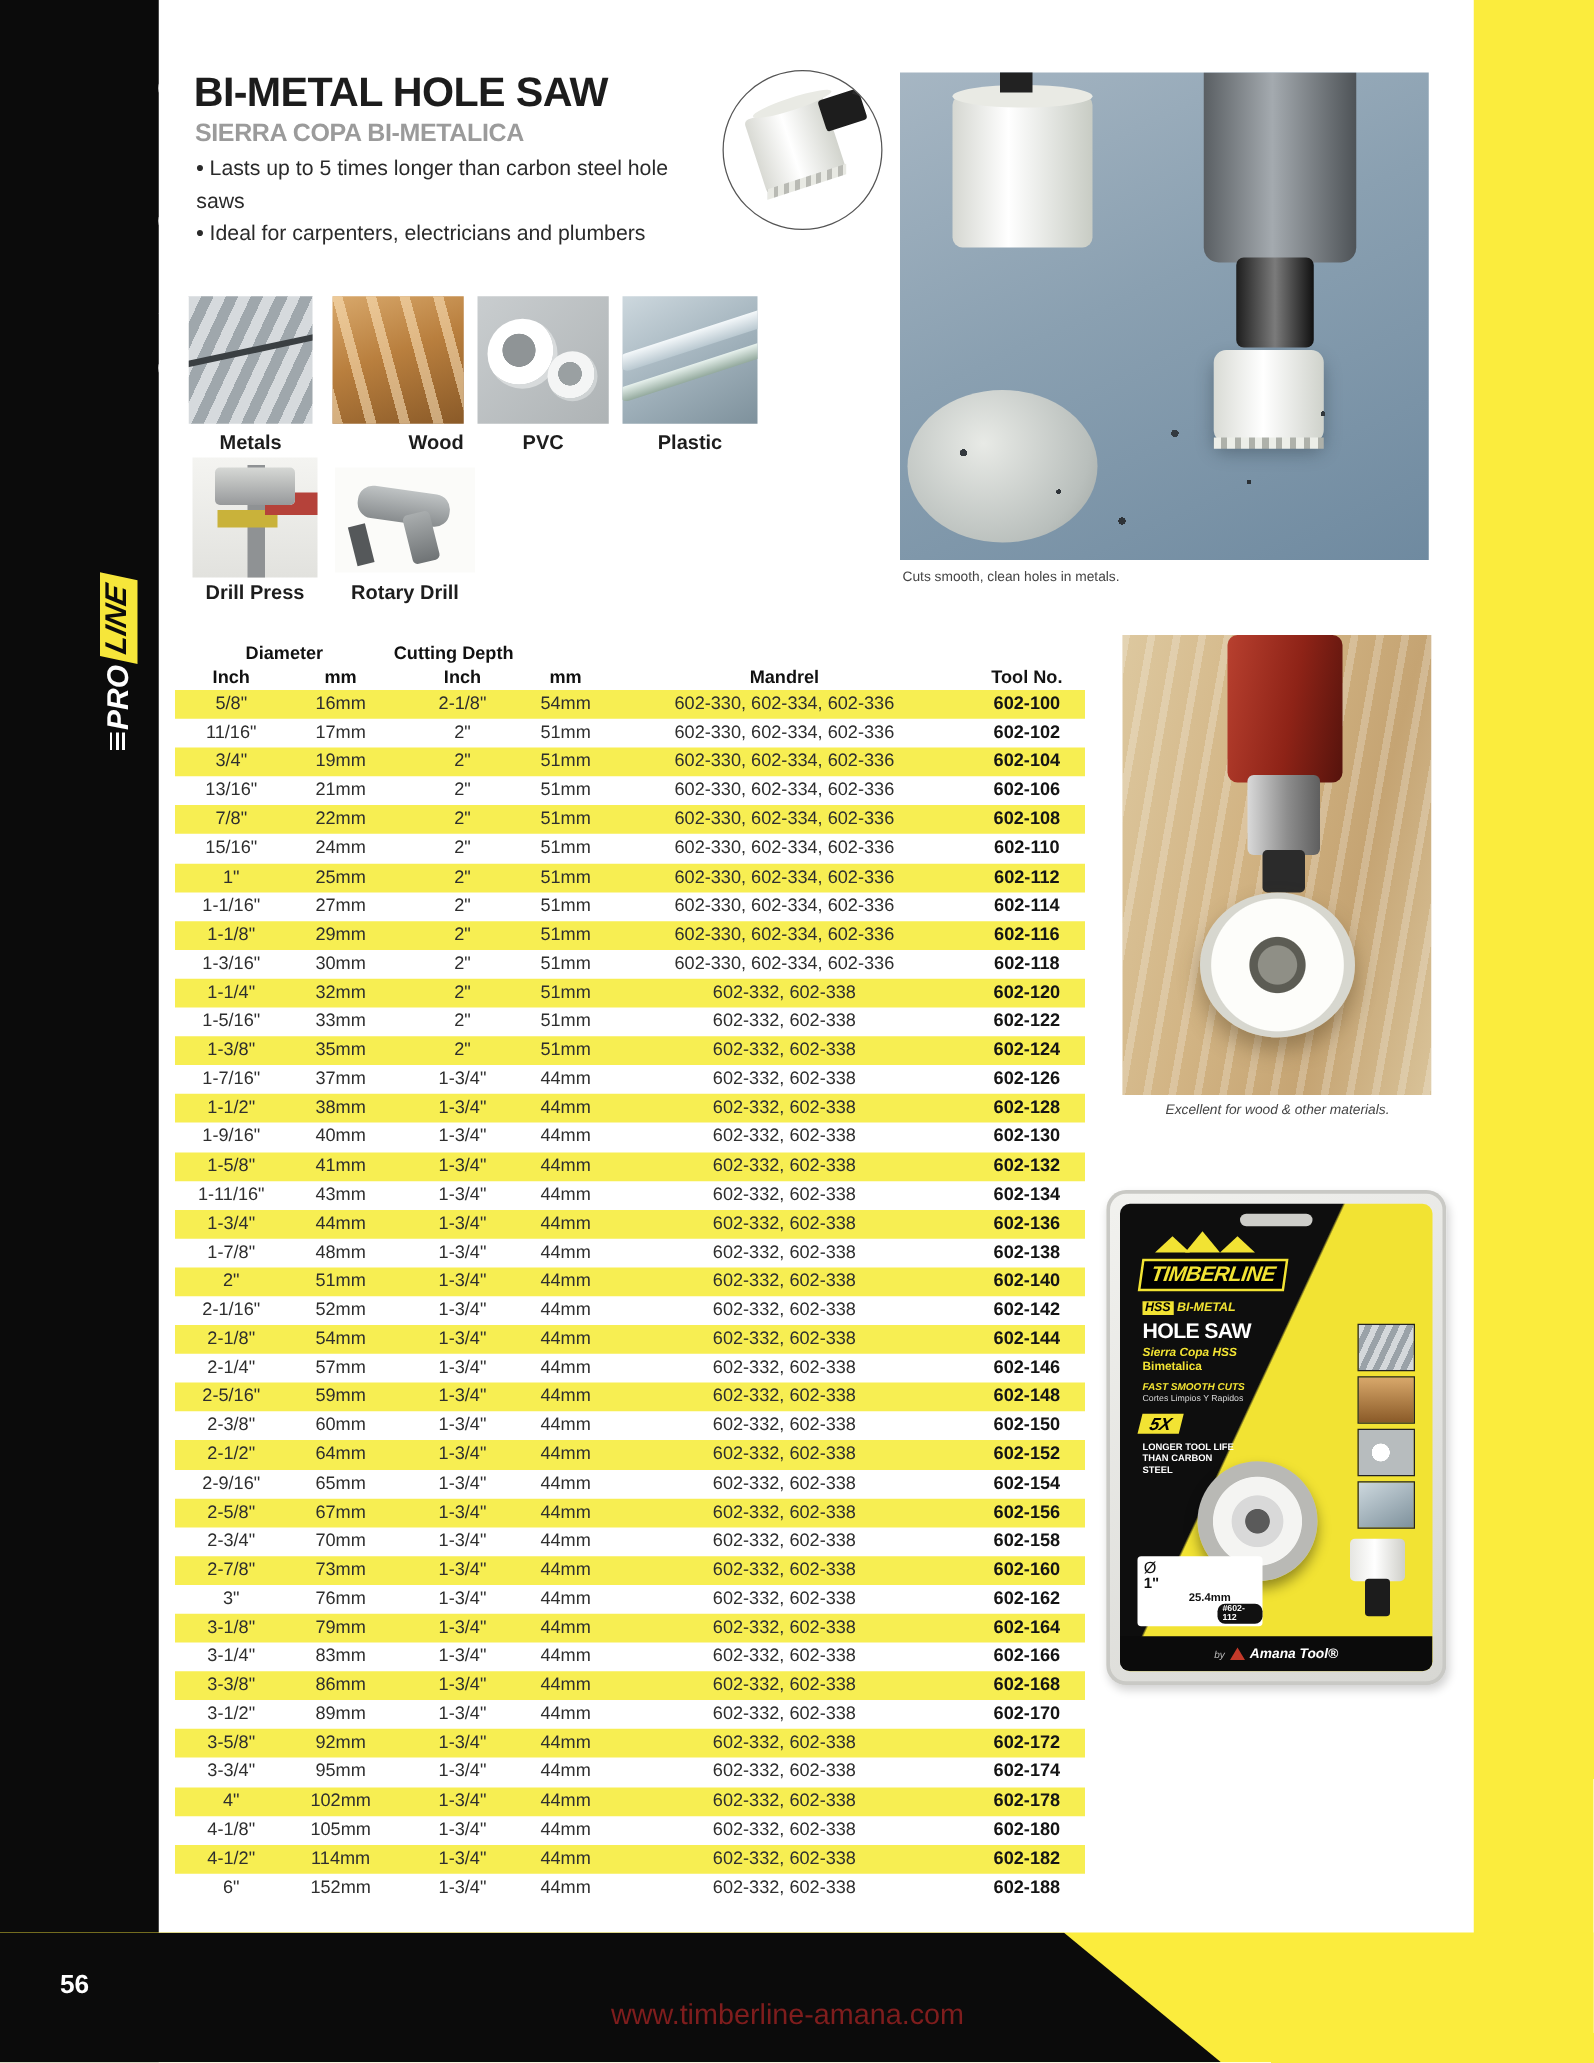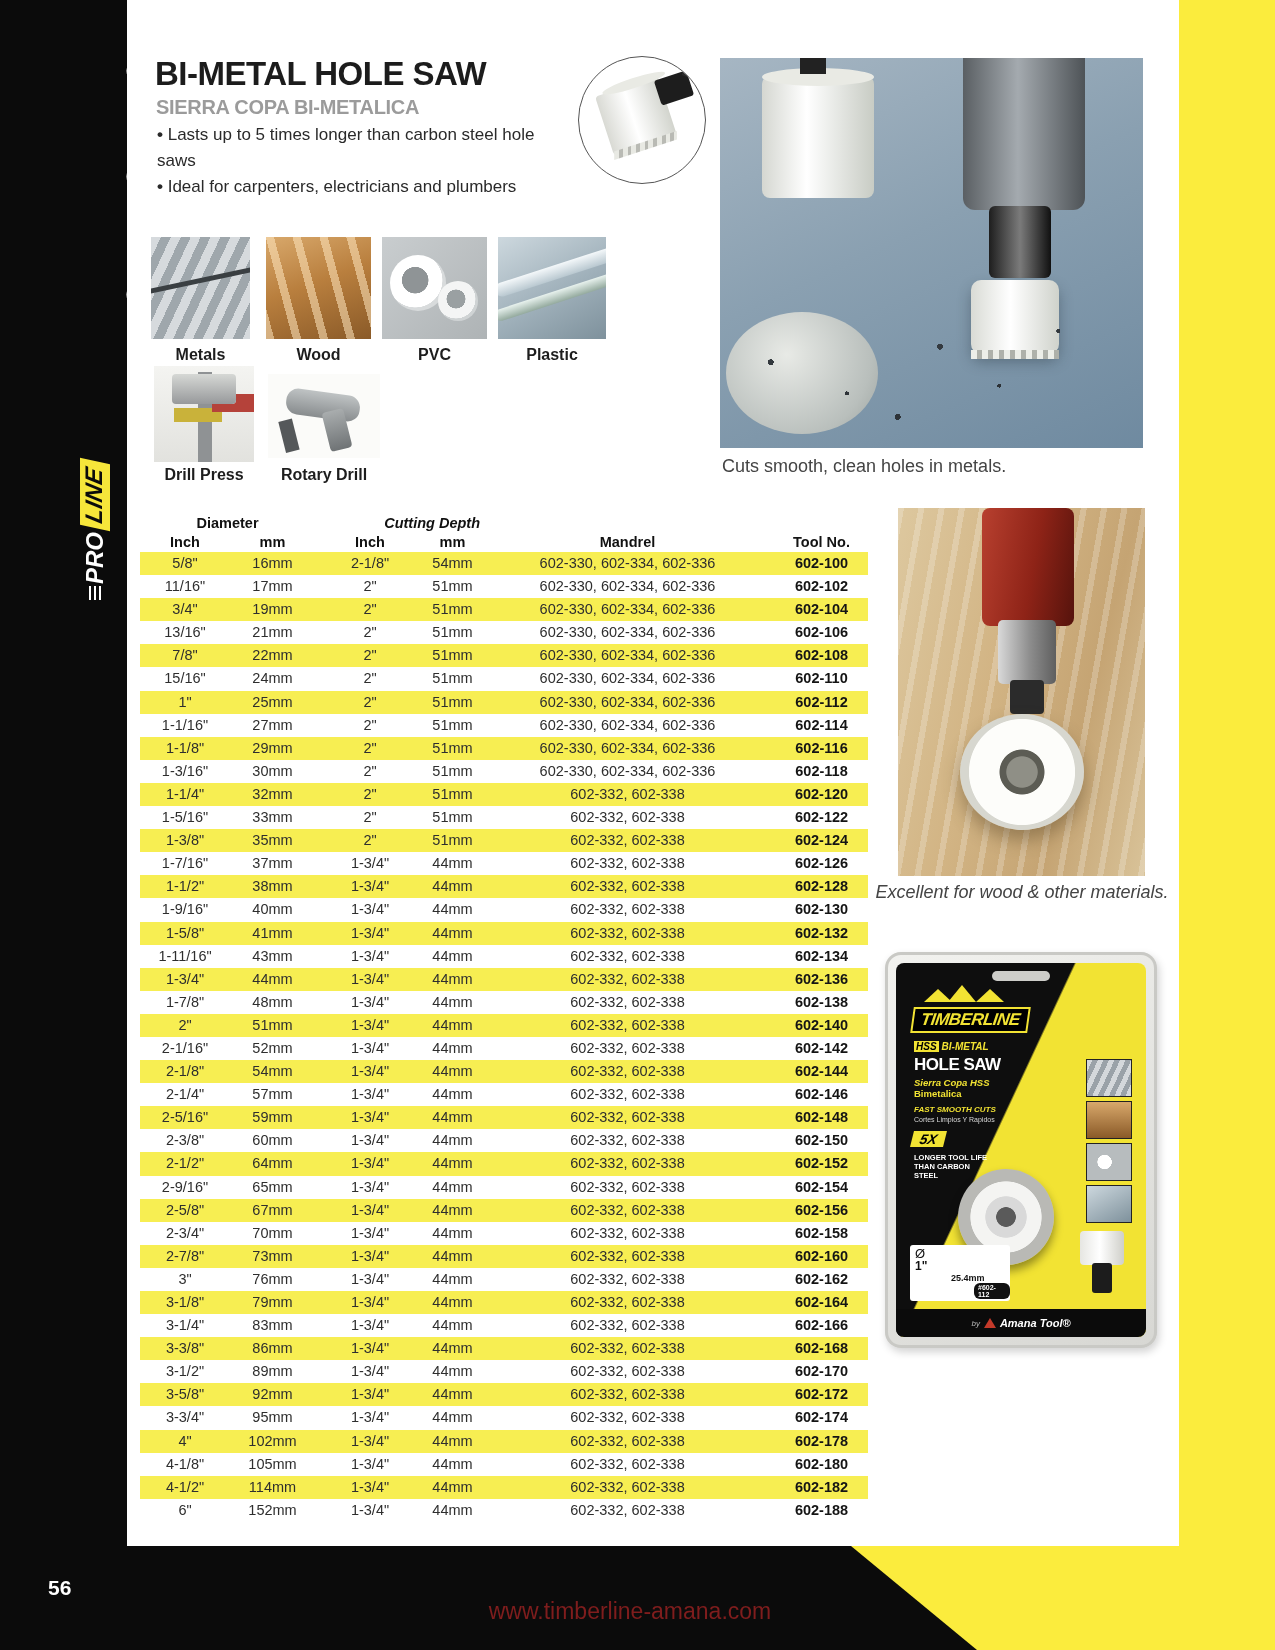--- a/index.html
+++ b/index.html
@@ -102,21 +102,21 @@
   .p1-saw2:after{content:"";position:absolute;left:38px;top:-22px;width:26px;height:20px;background:#222;}
   .p1-disc{position:absolute;left:6px;bottom:14px;width:152px;height:122px;border-radius:50%;
     background:radial-gradient(circle at 40% 35%,#e8eae6,#b9bfbc 70%,#9aa19e);}
   .p1-specks{position:absolute;inset:0;background-image:
     radial-gradient(circle 3px at 12% 78%,#33393e 98%,transparent),
     radial-gradient(circle 2px at 30% 86%,#2e3338 98%,transparent),
     radial-gradient(circle 3px at 52% 74%,#343a40 98%,transparent),
     radial-gradient(circle 2px at 66% 84%,#2b3136 98%,transparent),
     radial-gradient(circle 2px at 80% 70%,#31373c 98%,transparent),
     radial-gradient(circle 3px at 42% 92%,#2e3338 98%,transparent);}
-  .caption{position:absolute;font-size:18px;color:#444444;}
+  .caption{position:absolute;font-size:11px;color:#444444;}
 
   .photo2{position:absolute;left:898px;top:508px;width:247px;height:368px;overflow:hidden;
     background:linear-gradient(105deg,#ddc89f,#d2b484 40%,#c5a473 70%,#d9c399);}
   .p2-grain{position:absolute;inset:0;
     background:repeating-linear-gradient(100deg,rgba(255,255,255,.22) 0 6px,transparent 6px 20px);}
   .p2-drill{position:absolute;left:84px;top:0;width:92px;height:118px;border-radius:8px;
     background:linear-gradient(100deg,#b8402f,#8e2317 55%,#55130c);}
   .p2-chuck{position:absolute;left:100px;top:112px;width:58px;height:64px;border-radius:5px;
     background:linear-gradient(90deg,#d9d9d9,#8d8d8d 55%,#5f5f5f);}
   .p2-collet{position:absolute;left:112px;top:172px;width:34px;height:34px;background:#2b2b2b;border-radius:4px;}
@@ -130,21 +130,21 @@
   .trow{display:flex;height:23.1px;line-height:23.1px;align-items:center;}
   .trow.odd-yellow{background:#f7ee52;}
   .cell{text-align:center;white-space:nowrap;}
   .cell.d_in{width:90px;}
   .cell.d_mm{width:85px;}
   .cell.c_in{width:110px;}
   .cell.c_mm{width:55px;}
   .cell.mandrel{width:295px;}
   .cell.tool{width:93px;font-weight:bold;color:#141414;}
   .hspan-diameter{width:175px;text-align:center;}
-  .hspan-depth{width:165px;text-align:right;font-style:italic;}
+  .hspan-depth{width:165px;text-align:left;}
 
   
   .package{position:absolute;left:885px;top:952px;width:272px;height:396px;border-radius:16px;
     background:linear-gradient(150deg,#f2f2ef,#d7d7d3);box-shadow:inset 0 0 0 3px #c9c9c5, 2px 4px 8px rgba(0,0,0,.18);
     padding:11px;box-sizing:border-box;}
   .pack-card{position:relative;width:100%;height:100%;border-radius:8px;overflow:hidden;
     background:linear-gradient(115deg,#0e0e0e 42%,#f2e333 42.5%);}
   .hang-hole{position:absolute;left:50%;top:8px;width:58px;height:10px;margin-left:-29px;border-radius:5px;
     background:#cdcdc9;}
   .pk-mountains{position:absolute;left:28px;top:26px;width:0;height:0;
@@ -211,21 +211,21 @@
     <div class="ci-saw"></div>
     <div class="ci-arbor"></div>
     <div class="ci-shank"></div>
   </div>
 
   <div class="thumb img-metals" style="left:151px;top:237px;width:99px;height:102px;"></div>
   <div class="thumb img-wood" style="left:266px;top:237px;width:105px;height:102px;"></div>
   <div class="thumb img-pvc" style="left:382px;top:237px;width:105px;height:102px;"></div>
   <div class="thumb img-plastic" style="left:498px;top:237px;width:108px;height:102px;"></div>
   <div class="thumb-label" style="left:151px;top:346px;width:99px;">Metals</div>
-  <div class="thumb-label" style="left:266px;top:346px;width:105px;">Wood</div>
+  <div class="thumb-label" style="left:266px;top:346px;width:105px;text-align:right;">Wood</div>
   <div class="thumb-label" style="left:382px;top:346px;width:105px;">PVC</div>
   <div class="thumb-label" style="left:498px;top:346px;width:108px;">Plastic</div>
 
   <div class="thumb img-drillpress" style="left:154px;top:366px;width:100px;height:96px;"></div>
   <div class="thumb img-rotary" style="left:268px;top:374px;width:112px;height:84px;"></div>
   <div class="thumb-label" style="left:154px;top:466px;width:100px;">Drill Press</div>
   <div class="thumb-label" style="left:268px;top:466px;width:112px;">Rotary Drill</div>
 
   <div class="photo1">
     <div class="p1-disc"></div>

